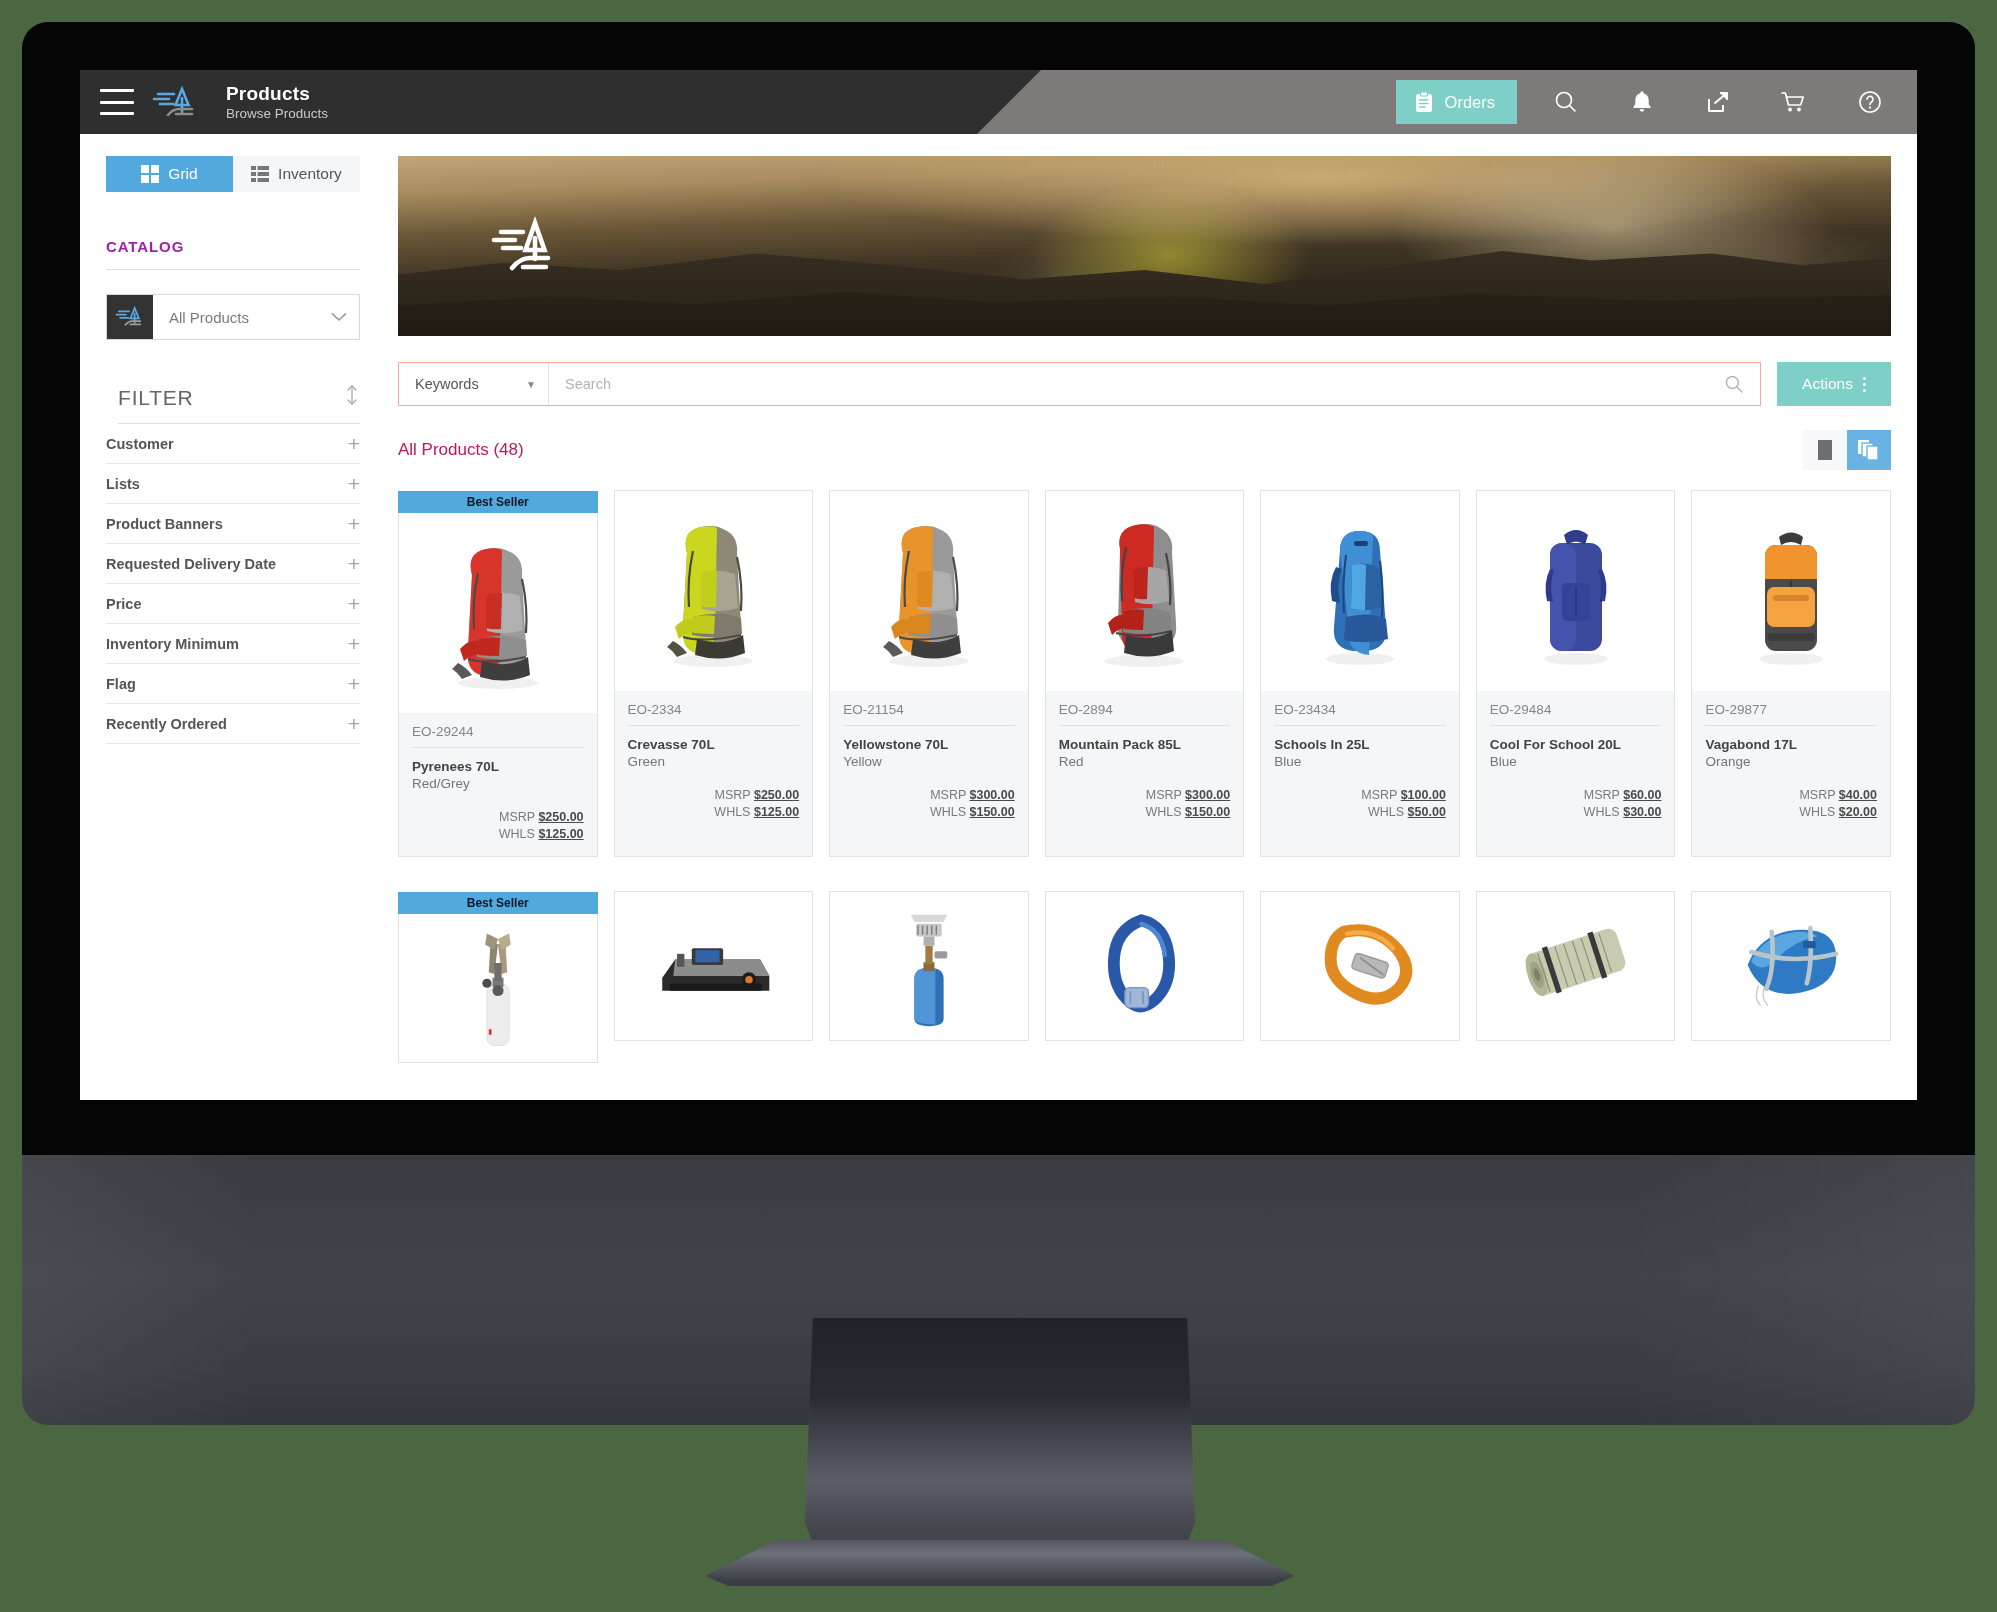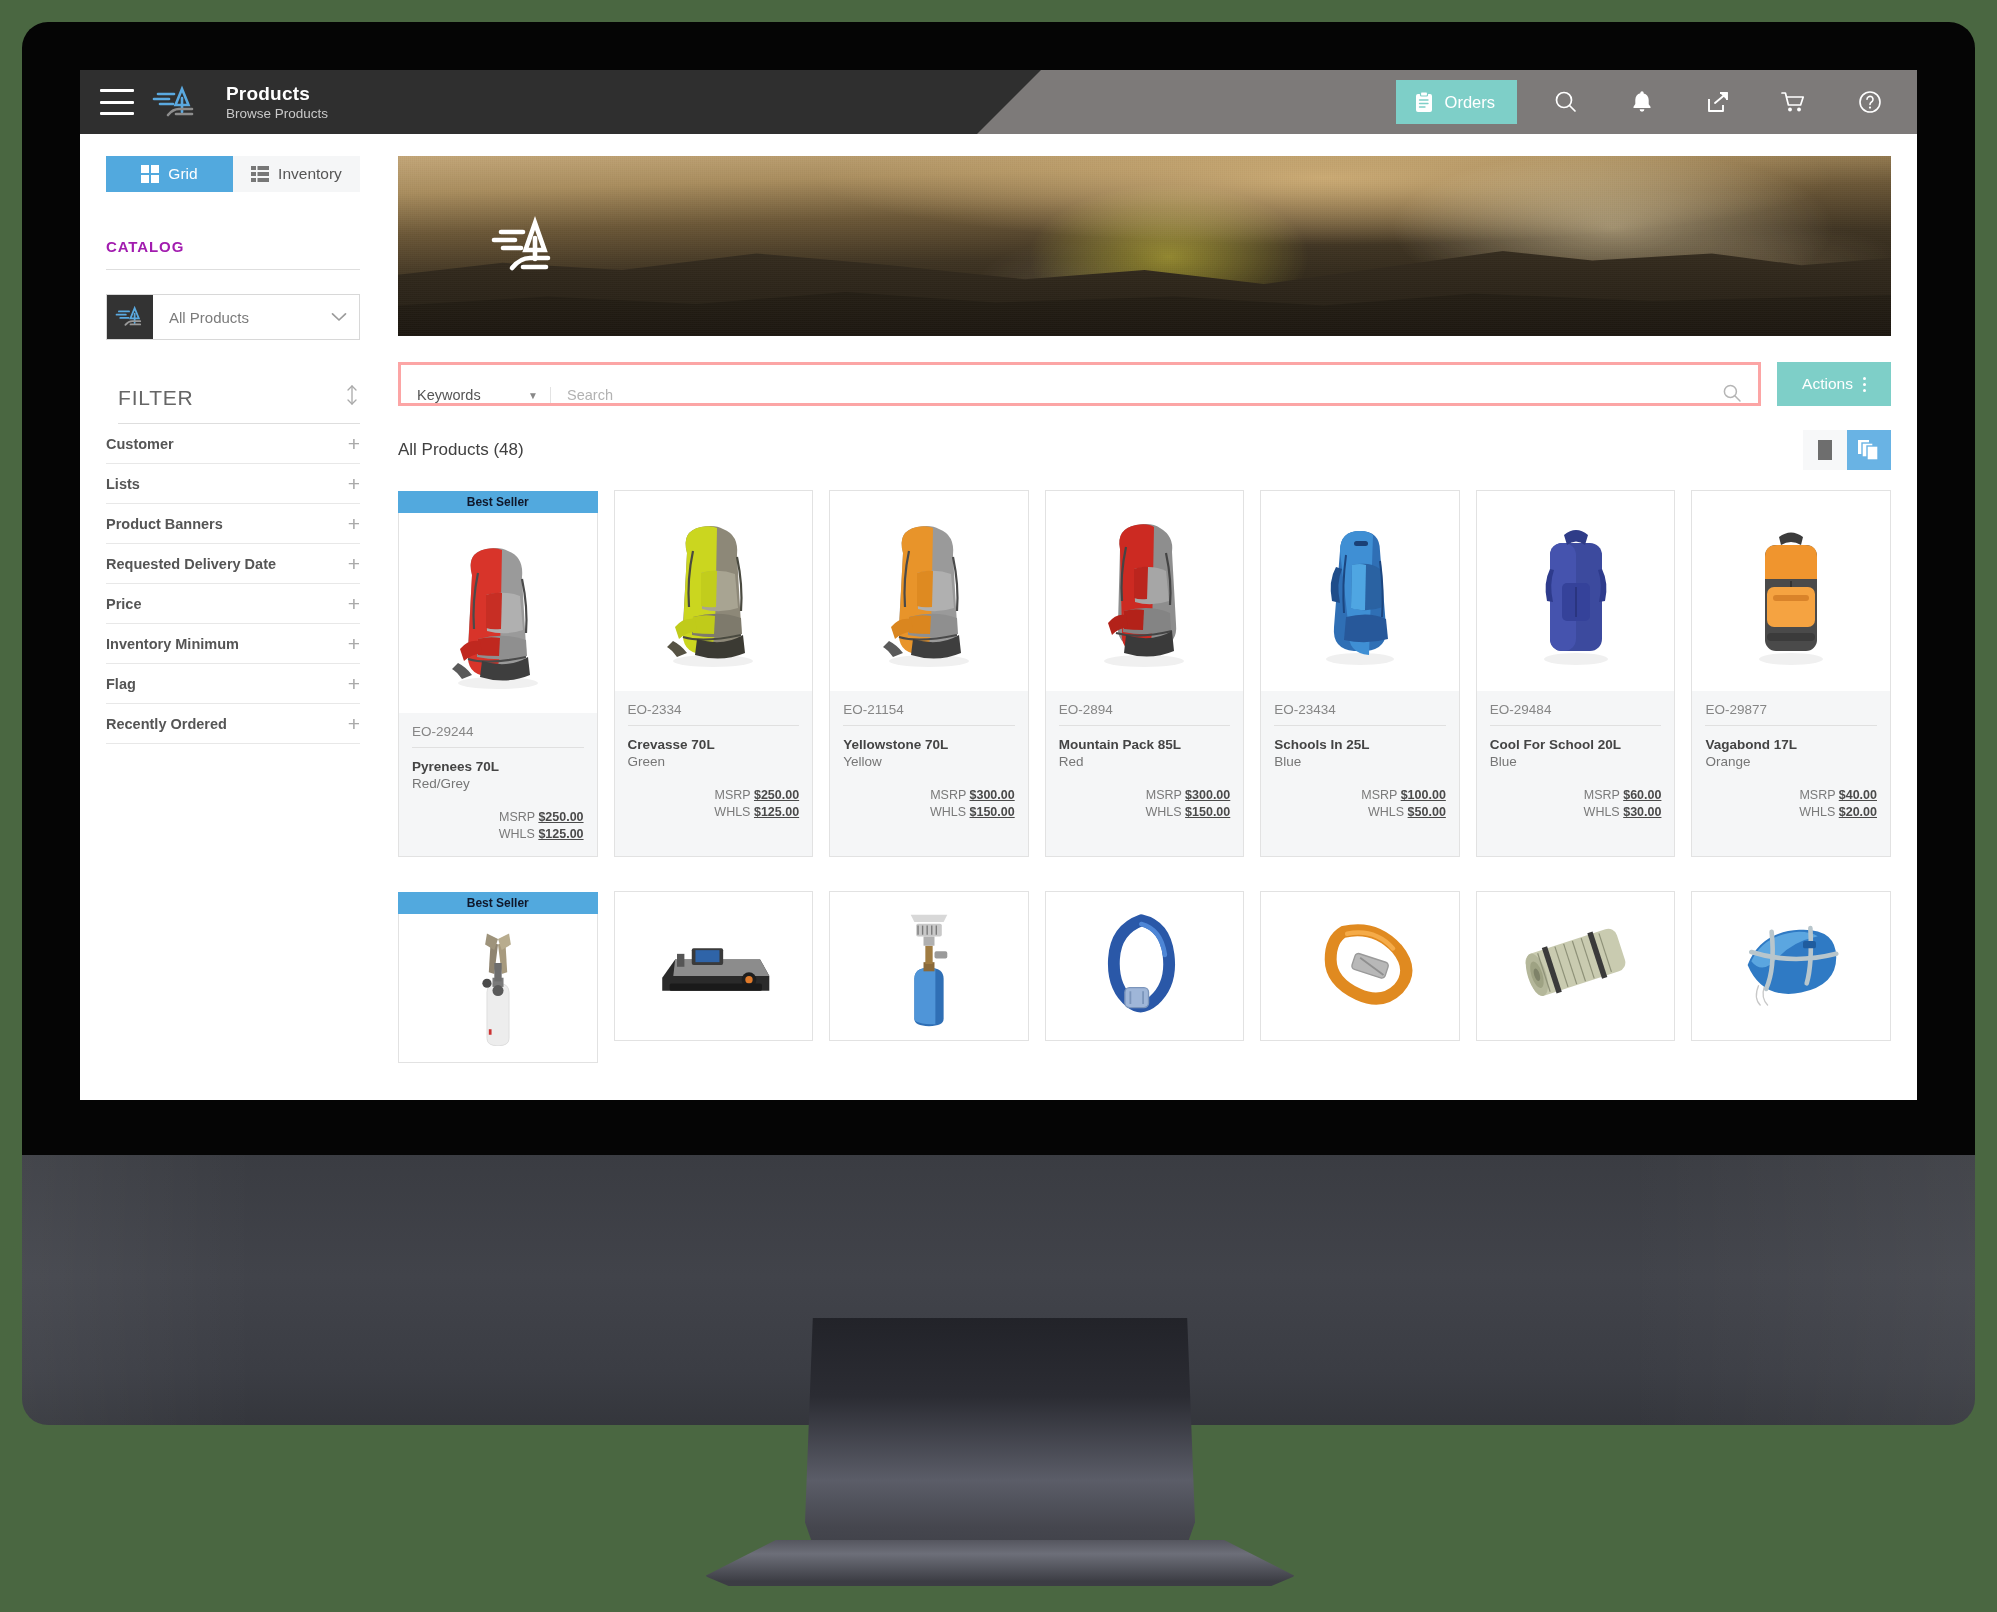--- a/index.html
+++ b/index.html
@@ -146,39 +146,39 @@
   .hero-grain {
     position:absolute; inset:0; opacity:.16;
     background-image:
       repeating-linear-gradient(0deg, rgba(255,255,255,.13) 0 1px, transparent 1px 2px),
       repeating-linear-gradient(90deg, rgba(0,0,0,.13) 0 1px, transparent 1px 2px);
   }
   .hero-logo { position:absolute; left:92px; top:56px; width:74px; height:72px; }
 
   
   .search-row { display:flex; margin-top:26px; }
-  .search-box { flex:1; display:flex; height:44px; border:3px solid #fca5a5; background:#fff;align-items:flex-end; }
+  .search-box { flex:1; display:flex; height:44px; border:1px solid #fca5a5; background:#fff; }
   .kw { width:150px; display:flex; align-items:center; justify-content:space-between; padding:0 12px 0 16px;
         font-size:14.5px; color:#555; border-right:1px solid #e3e3e3; cursor:pointer; }
   .kw .car { font-size:10px; color:#888; }
   .search-inp { flex:1; border:none; outline:none; padding:0 16px; font-size:14.5px; color:#333;
                 font-family:"Liberation Sans", sans-serif; }
   .search-inp::placeholder { color:#b2b2b2; }
   .search-mag { width:52px; display:flex; align-items:center; justify-content:center; cursor:pointer; }
   .actions-btn {
     margin-left:16px; width:114px; height:44px; background:#7ecfc8; color:#fff;
     display:flex; align-items:center; justify-content:center; gap:10px;
     font-size:15.5px; cursor:pointer;
   }
   .kebab { display:flex; flex-direction:column; gap:3px; }
   .kebab i { width:3px; height:3px; background:#fff; border-radius:50%; display:block; }
 
   
   .res-row { display:flex; align-items:center; margin-top:24px; }
-  .res-title { font-size:17px; color:#404040; }
+  .res-title { font-size:17px; color:#be185d; }
   .view-toggle { margin-left:auto; display:flex; }
   .vbtn { width:44px; height:40px; display:flex; align-items:center; justify-content:center; cursor:pointer; }
   .vbtn.off { background:#f7f8f9; }
   .vbtn.on  { background:#69b3e4; }
 
   
   .grid { display:grid; grid-template-columns:repeat(7,1fr); gap:16px; margin-top:20px; }
   .card { position:relative; border:1px solid #e2e2e2; background:#fff; display:flex; flex-direction:column; }
   .badge {
     position:absolute; left:-1px; top:-22px; right:-1px; height:22px;

